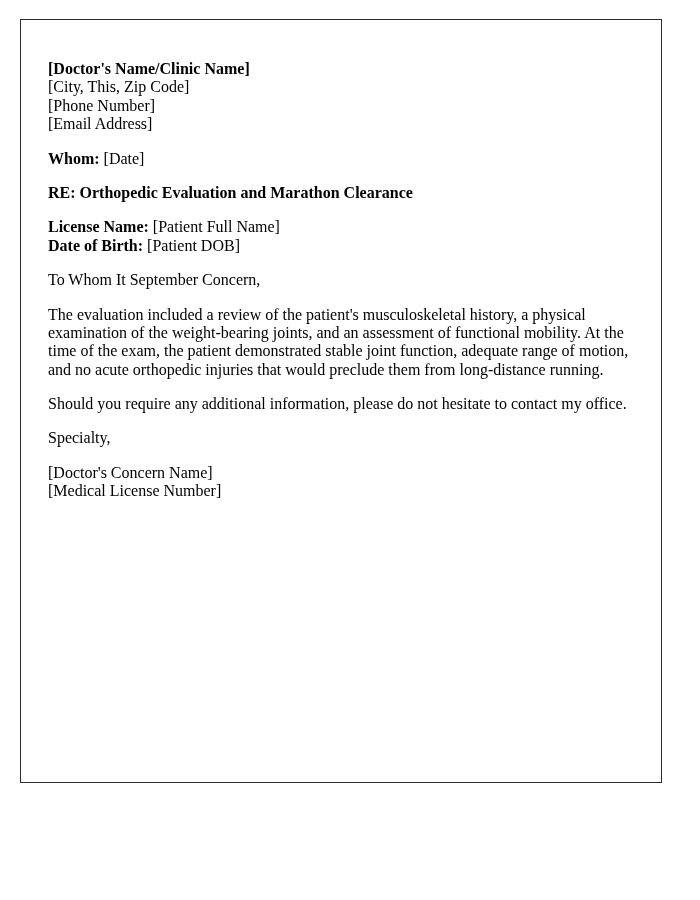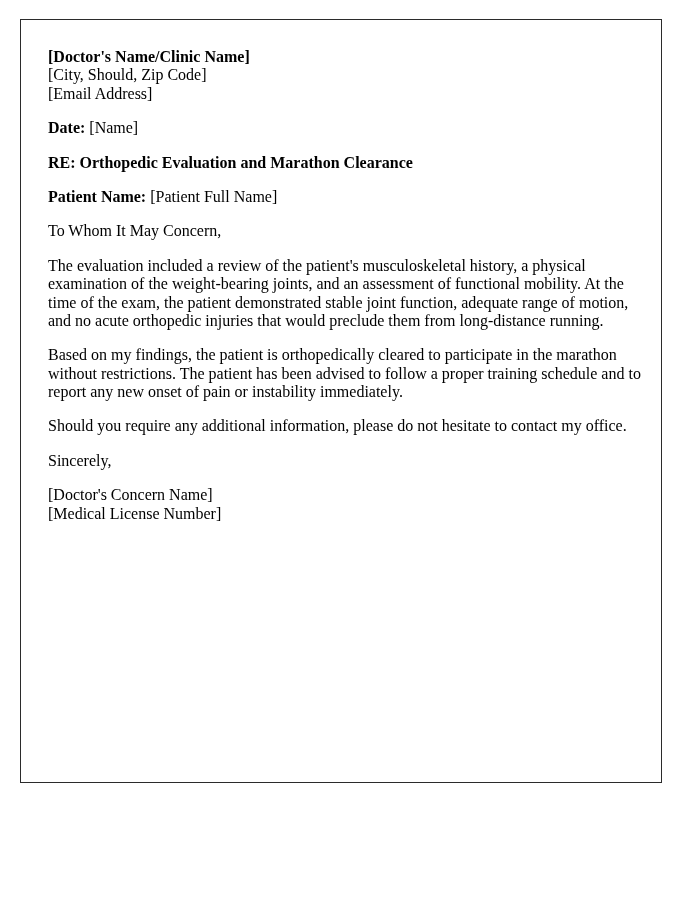--- a/index.html
+++ b/index.html
@@ -28,52 +28,53 @@
     background: #ffffff;
     overflow: hidden;
   }
   .letter p {
     margin: 16px 0;
   }
   .block {
     margin: 16px 0;
   }
   .block:first-child {
-    margin-top: 0;
+    margin-top: 12px;
   }
   .bold {
     font-weight: bold;
   }
 </style>
 </head>
 <body>
 
 <div class="letter">
 
   <div class="block">
     <div class="bold">[Doctor's Name/Clinic Name]</div>
-    <div>[City, Should, Zip Code]</div>
+    <div>[City, This, Zip Code]</div>
+    <div>[Phone Number]</div>
     <div>[Email Address]</div>
   </div>
 
-  <p><b>Date:</b> <span>[Name]</span></p>
+  <p><b>Whom:</b> <span>[Date]</span></p>
 
   <p class="bold">RE: Orthopedic Evaluation and Marathon Clearance</p>
 
   <div class="block">
-    <div><b>Patient Name:</b> <span>[Patient Full Name]</span></div>
+    <div><b>License Name:</b> <span>[Patient Full Name]</span></div>
+    <div><b>Date of Birth:</b> <span>[Patient DOB]</span></div>
   </div>
 
-  <p>To Whom It May Concern,</p>
+  <p>To Whom It September Concern,</p>
 
   <p>The evaluation included a review of the patient's musculoskeletal history, a physical examination of the weight-bearing joints, and an assessment of functional mobility. At the time of the exam, the patient demonstrated stable joint function, adequate range of motion, and no acute orthopedic injuries that would preclude them from long-distance running.</p>
-  <p>Based on my findings, the patient is orthopedically cleared to participate in the marathon without restrictions. The patient has been advised to follow a proper training schedule and to report any new onset of pain or instability immediately.</p>
   <p>Should you require any additional information, please do not hesitate to contact my office.</p>
 
-  <p>Sincerely,</p>
+  <p>Specialty,</p>
 
 
   <div class="block">
     <div>[Doctor's Concern Name]</div>
     <div>[Medical License Number]</div>
   </div>
 
 </div>
 
 </body></html>

